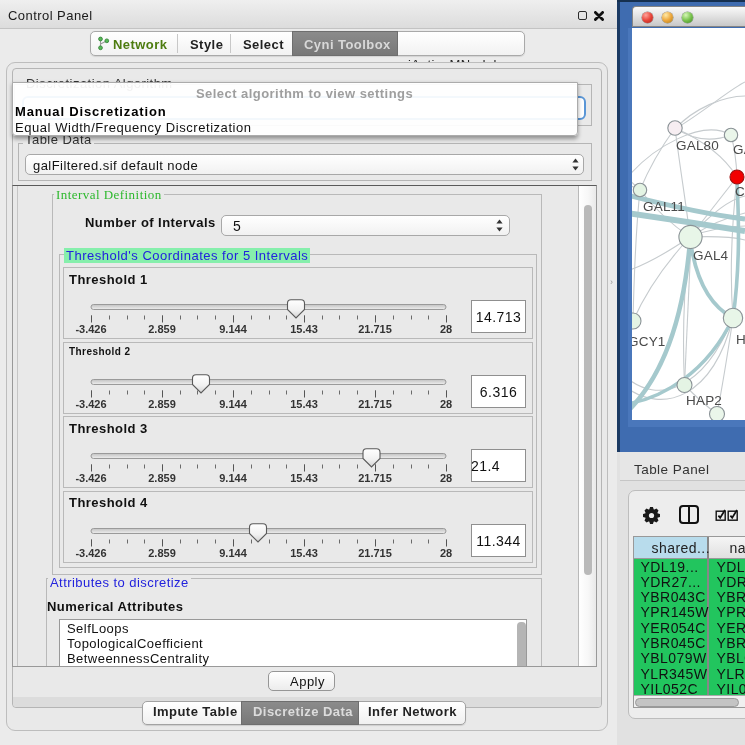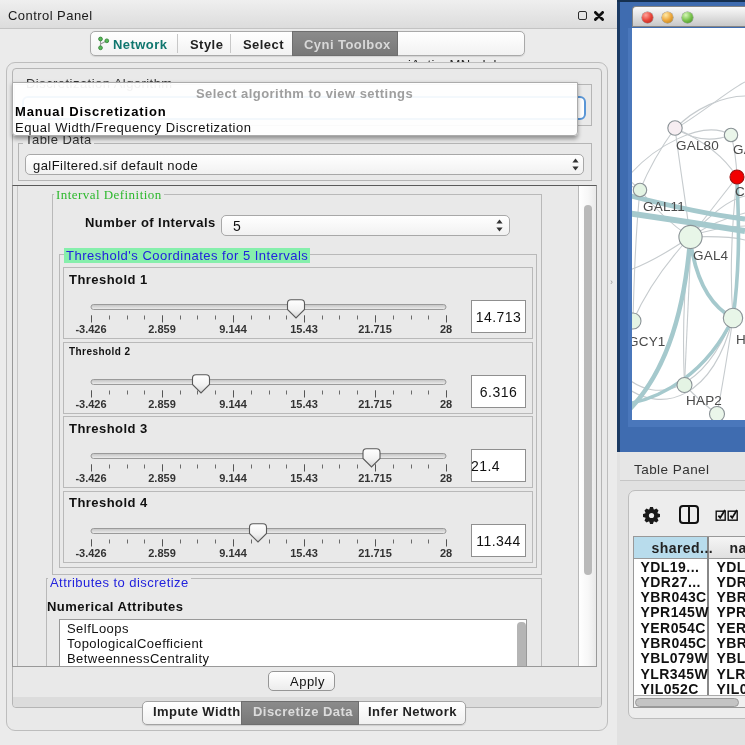--- a/index.html
+++ b/index.html
@@ -52,21 +52,21 @@
   <div class="abs" style="left:90px;top:31px;width:435px;height:25px;background:linear-gradient(#ffffff,#f2f2f2);border:1px solid #a9a9a9;border-radius:5px;box-shadow:0 0.5px 1px rgba(0,0,0,0.10);"></div>
   <div class="abs" style="left:292px;top:31px;width:106px;height:25px;background:linear-gradient(#8b8b8b,#787878);border:1px solid #6e6e6e;"></div>
   <div class="abs" style="left:176.5px;top:34px;width:1px;height:19px;background:#c8c8c8;"></div>
   <div class="abs" style="left:229.5px;top:34px;width:1px;height:19px;background:#c8c8c8;"></div>
   <svg class="abs" style="left:97px;top:36px;" width="13" height="15" viewBox="0 0 13 15">
     <path d="M3.5 3.5 L3.5 11.5 M3.5 8 L9.5 5" stroke="#9a9a9a" stroke-width="1.1" fill="none"></path>
     <circle cx="3.5" cy="3" r="1.9" fill="#57b957" stroke="#2e7d32" stroke-width="0.8"></circle>
     <circle cx="3.5" cy="11.8" r="1.9" fill="#57b957" stroke="#2e7d32" stroke-width="0.8"></circle>
     <circle cx="9.8" cy="4.8" r="1.9" fill="#57b957" stroke="#2e7d32" stroke-width="0.8"></circle>
   </svg>
-  <div class="txt" style="left:113px;top:37px;font-size:13px;font-weight:bold;color:#0f766e;">Network</div>
+  <div class="txt" style="left:113px;top:37px;font-size:13px;font-weight:bold;color:#4d7c0f;">Network</div>
   <div class="txt" style="left:190px;top:37px;font-size:13px;font-weight:bold;color:#222;">Style</div>
   <div class="txt" style="left:243px;top:37px;font-size:13px;font-weight:bold;color:#222;">Select</div>
   <div class="txt" style="left:304px;top:37px;font-size:13px;font-weight:bold;color:#d8d8d8;">Cyni Toolbox</div>
   <div class="txt" style="left:408px;top:37px;font-size:13px;font-weight:normal;color:#222;margin-top:20px;">jActiveMNodules</div>
 
   <div class="abs" style="left:6px;top:62px;width:602px;height:669px;background:#e9e9e9;border:1.5px solid #bdbdbd;border-radius:9px;"></div>
 
   <div class="abs" style="left:12px;top:68px;width:590px;height:640px;background:#e9e9e9;border:1px solid #b5b5b5;border-radius:4px;"></div>
   <div class="abs" style="left:13px;top:697px;width:588px;height:10px;background:#dcdcdc;border-radius:0 0 4px 4px;"></div>
 
@@ -179,21 +179,21 @@
   <div class="abs" style="left:12px;top:82px;width:565.5px;height:53.5px;background:rgba(255,255,255,0.93);border:1px solid #ababab;border-radius:0 0 4px 4px;box-shadow:0 2.5px 4px rgba(0,0,0,0.38);"></div>
   <div class="txt" style="left:196px;top:85.5px;font-size:13px;font-weight:bold;color:#9e9e9e;letter-spacing:0.45px;">Select algorithm to view settings</div>
   <div class="txt" style="left:15px;top:103.5px;font-size:13px;font-weight:bold;color:#000;letter-spacing:0.85px;">Manual Discretization</div>
   <div class="txt" style="left:15px;top:119.5px;font-size:13px;color:#111;letter-spacing:0.55px;">Equal Width/Frequency Discretization</div>
 
   <div class="abs" style="left:268px;top:671px;width:67px;height:20px;background:linear-gradient(#ffffff,#ececec);border:1px solid #969696;border-radius:5px;"></div>
   <div class="txt" style="left:274px;top:674px;width:67px;text-align:center;font-size:13px;color:#111;">Apply</div>
 
   <div class="abs" style="left:142px;top:701px;width:324px;height:24px;background:linear-gradient(#ffffff,#f0f0f0);border:1px solid #a2a2a2;border-radius:5px;box-shadow:0 1px 1px rgba(0,0,0,0.12);"></div>
   <div class="abs" style="left:241px;top:701px;width:118px;height:24px;background:linear-gradient(#8b8b8b,#787878);border:1px solid #6e6e6e;"></div>
-  <div class="txt" style="left:153px;top:704px;font-size:13px;font-weight:bold;color:#222;">Impute Width</div>
+  <div class="txt" style="left:153px;top:704px;font-size:13px;font-weight:bold;color:#222;">Impute Table</div>
   <div class="txt" style="left:253px;top:704px;font-size:13px;font-weight:bold;color:#dcdcdc;">Discretize Data</div>
   <div class="txt" style="left:368px;top:704px;font-size:13px;font-weight:bold;color:#222;">Infer Network</div>
 
   <div class="abs" id="right" style="left:617px;top:0;width:128px;height:745px;background:#e1e1e1;"></div>
 
   <div class="abs" style="left:617px;top:0;width:128px;height:452px;background:#3f6cb0;"></div>
   <div class="abs" style="left:617px;top:0;width:2.5px;height:452px;background:#1b3a63;"></div>
   <div class="abs" style="left:617px;top:0;width:128px;height:2px;background:#16304f;"></div>
 
   <div class="abs" style="left:628px;top:28px;width:4px;height:399px;background:#4a77bb;"></div>
@@ -274,21 +274,21 @@
   </svg>
   <div class="abs" style="left:679px;top:505px;width:20px;height:18.5px;border:2.7px solid #111;border-radius:4px;"></div>
   <div class="abs" style="left:688.2px;top:507px;width:2px;height:14.5px;background:#111;"></div>
   <svg class="abs" style="left:715px;top:507px;overflow:visible;" width="24" height="15" viewBox="0 0 24 15">
     <rect x="1.2" y="4.2" width="9" height="9" fill="none" stroke="#111" stroke-width="1.4"></rect>
     <path d="M3.4 8.6 L5.2 10.8 L10 3.0" stroke="#111" stroke-width="1.7" fill="none"></path>
     <rect x="13.2" y="4.2" width="9" height="9" fill="none" stroke="#111" stroke-width="1.4"></rect>
     <path d="M15.4 8.6 L17.2 10.8 L22 3.0" stroke="#111" stroke-width="1.7" fill="none"></path>
   </svg>
 
-  <div class="abs" style="left:632.5px;top:536px;width:113px;height:172px;background:#ffffff;border:1px solid #999;border-right:none;overflow:hidden;font-weight:bold;">
+  <div class="abs" style="left:632.5px;top:536px;width:113px;height:172px;background:#22c55e;border:1px solid #999;border-right:none;overflow:hidden;">
     <div class="abs" style="left:0;top:0;width:73.5px;height:21.5px;background:#b8dcec;border-bottom:1px solid #999;"></div>
     <div class="abs" style="left:74.5px;top:0;width:40px;height:21.5px;background:linear-gradient(#f5f5f5,#e0e0e0);border-bottom:1px solid #999;"></div>
     <div class="abs" style="left:73.5px;top:0;width:1.5px;height:160px;background:#888;"></div>
     <div class="txt" style="left:18px;top:3px;font-size:14px;color:#222;">shared...</div>
     <div class="txt" style="left:96px;top:3px;font-size:14px;color:#222;">na</div>
     <div class="txt" style="left:7px;top:22.5px;font-size:14px;color:#111;line-height:15.3px;">YDL19...<br>YDR27...<br>YBR043C<br>YPR145W<br>YER054C<br>YBR045C<br>YBL079W<br>YLR345W<br>YIL052C</div>
     <div class="txt" style="left:83px;top:22.5px;font-size:14px;color:#111;line-height:15.3px;">YDL1<br>YDR2<br>YBR0<br>YPR1<br>YER0<br>YBR0<br>YBL0<br>YLR3<br>YIL0</div>
     <div class="abs" style="left:0;top:158px;width:113px;height:14px;background:#f0f0f0;border-top:1px solid #aaa;"></div>
     <div class="abs" style="left:1px;top:161px;width:104px;height:9px;background:#c4c4c4;border:1px solid #9a9a9a;border-radius:4.5px;"></div>
   </div>

